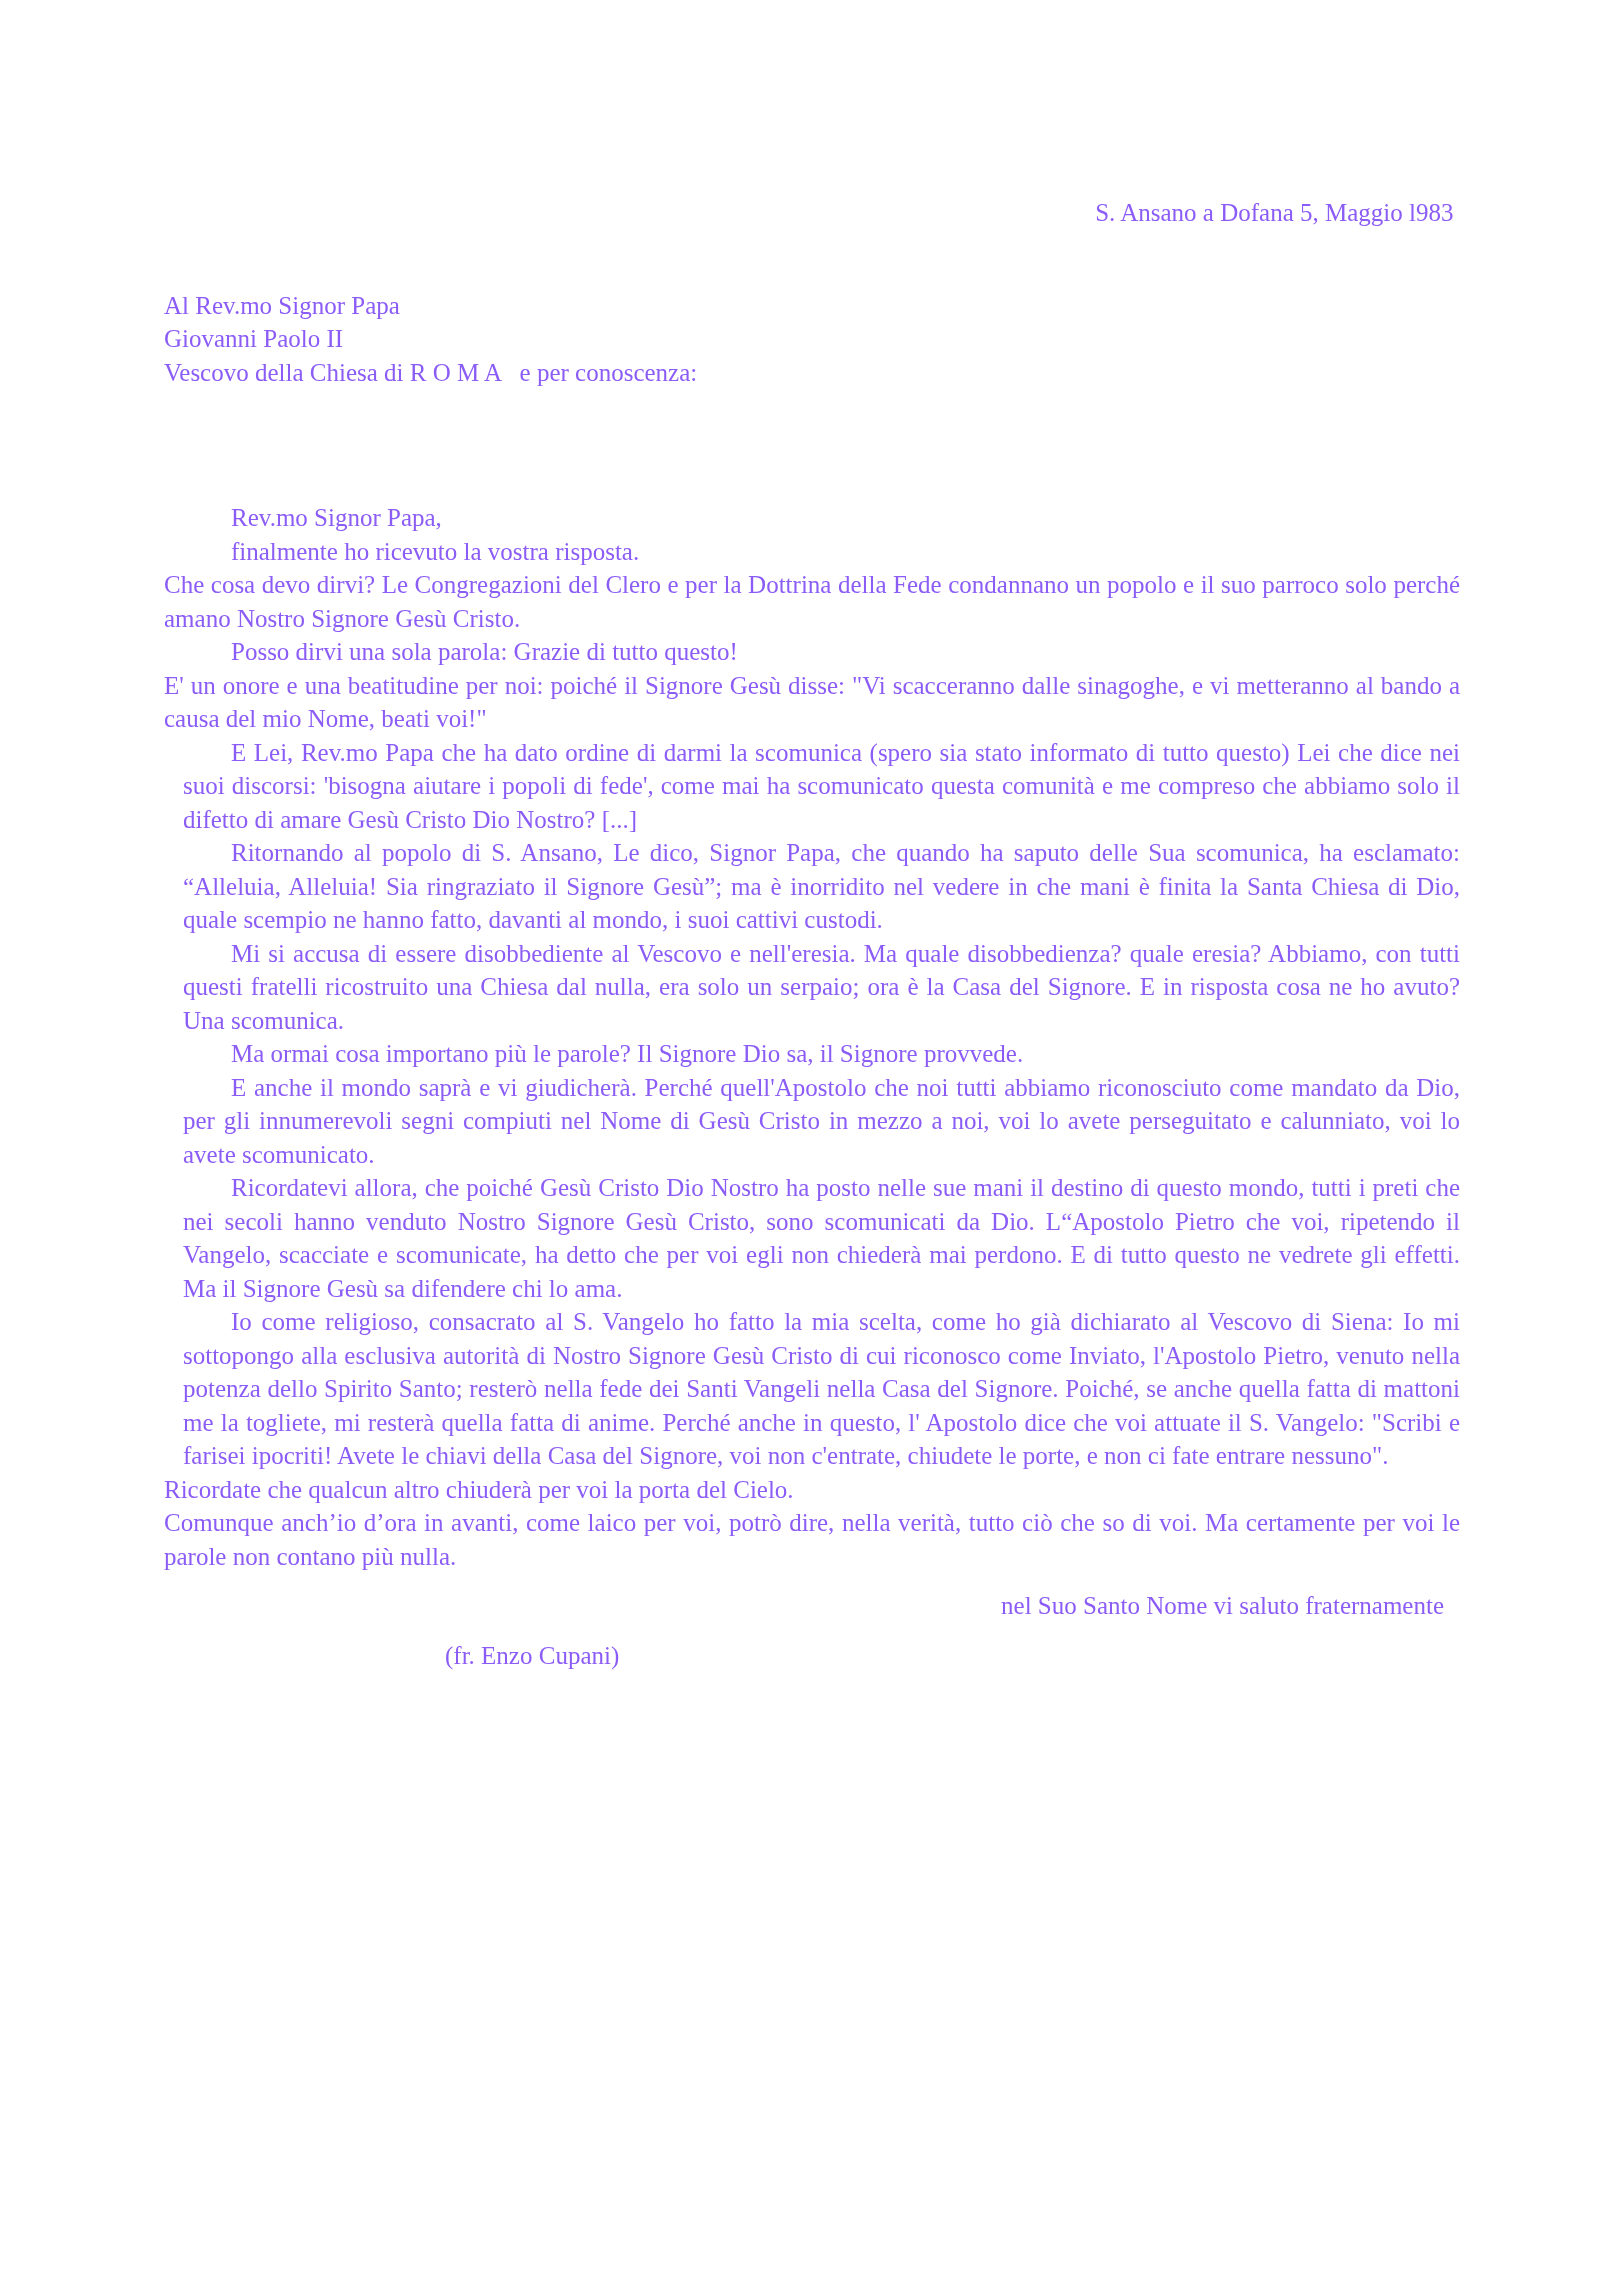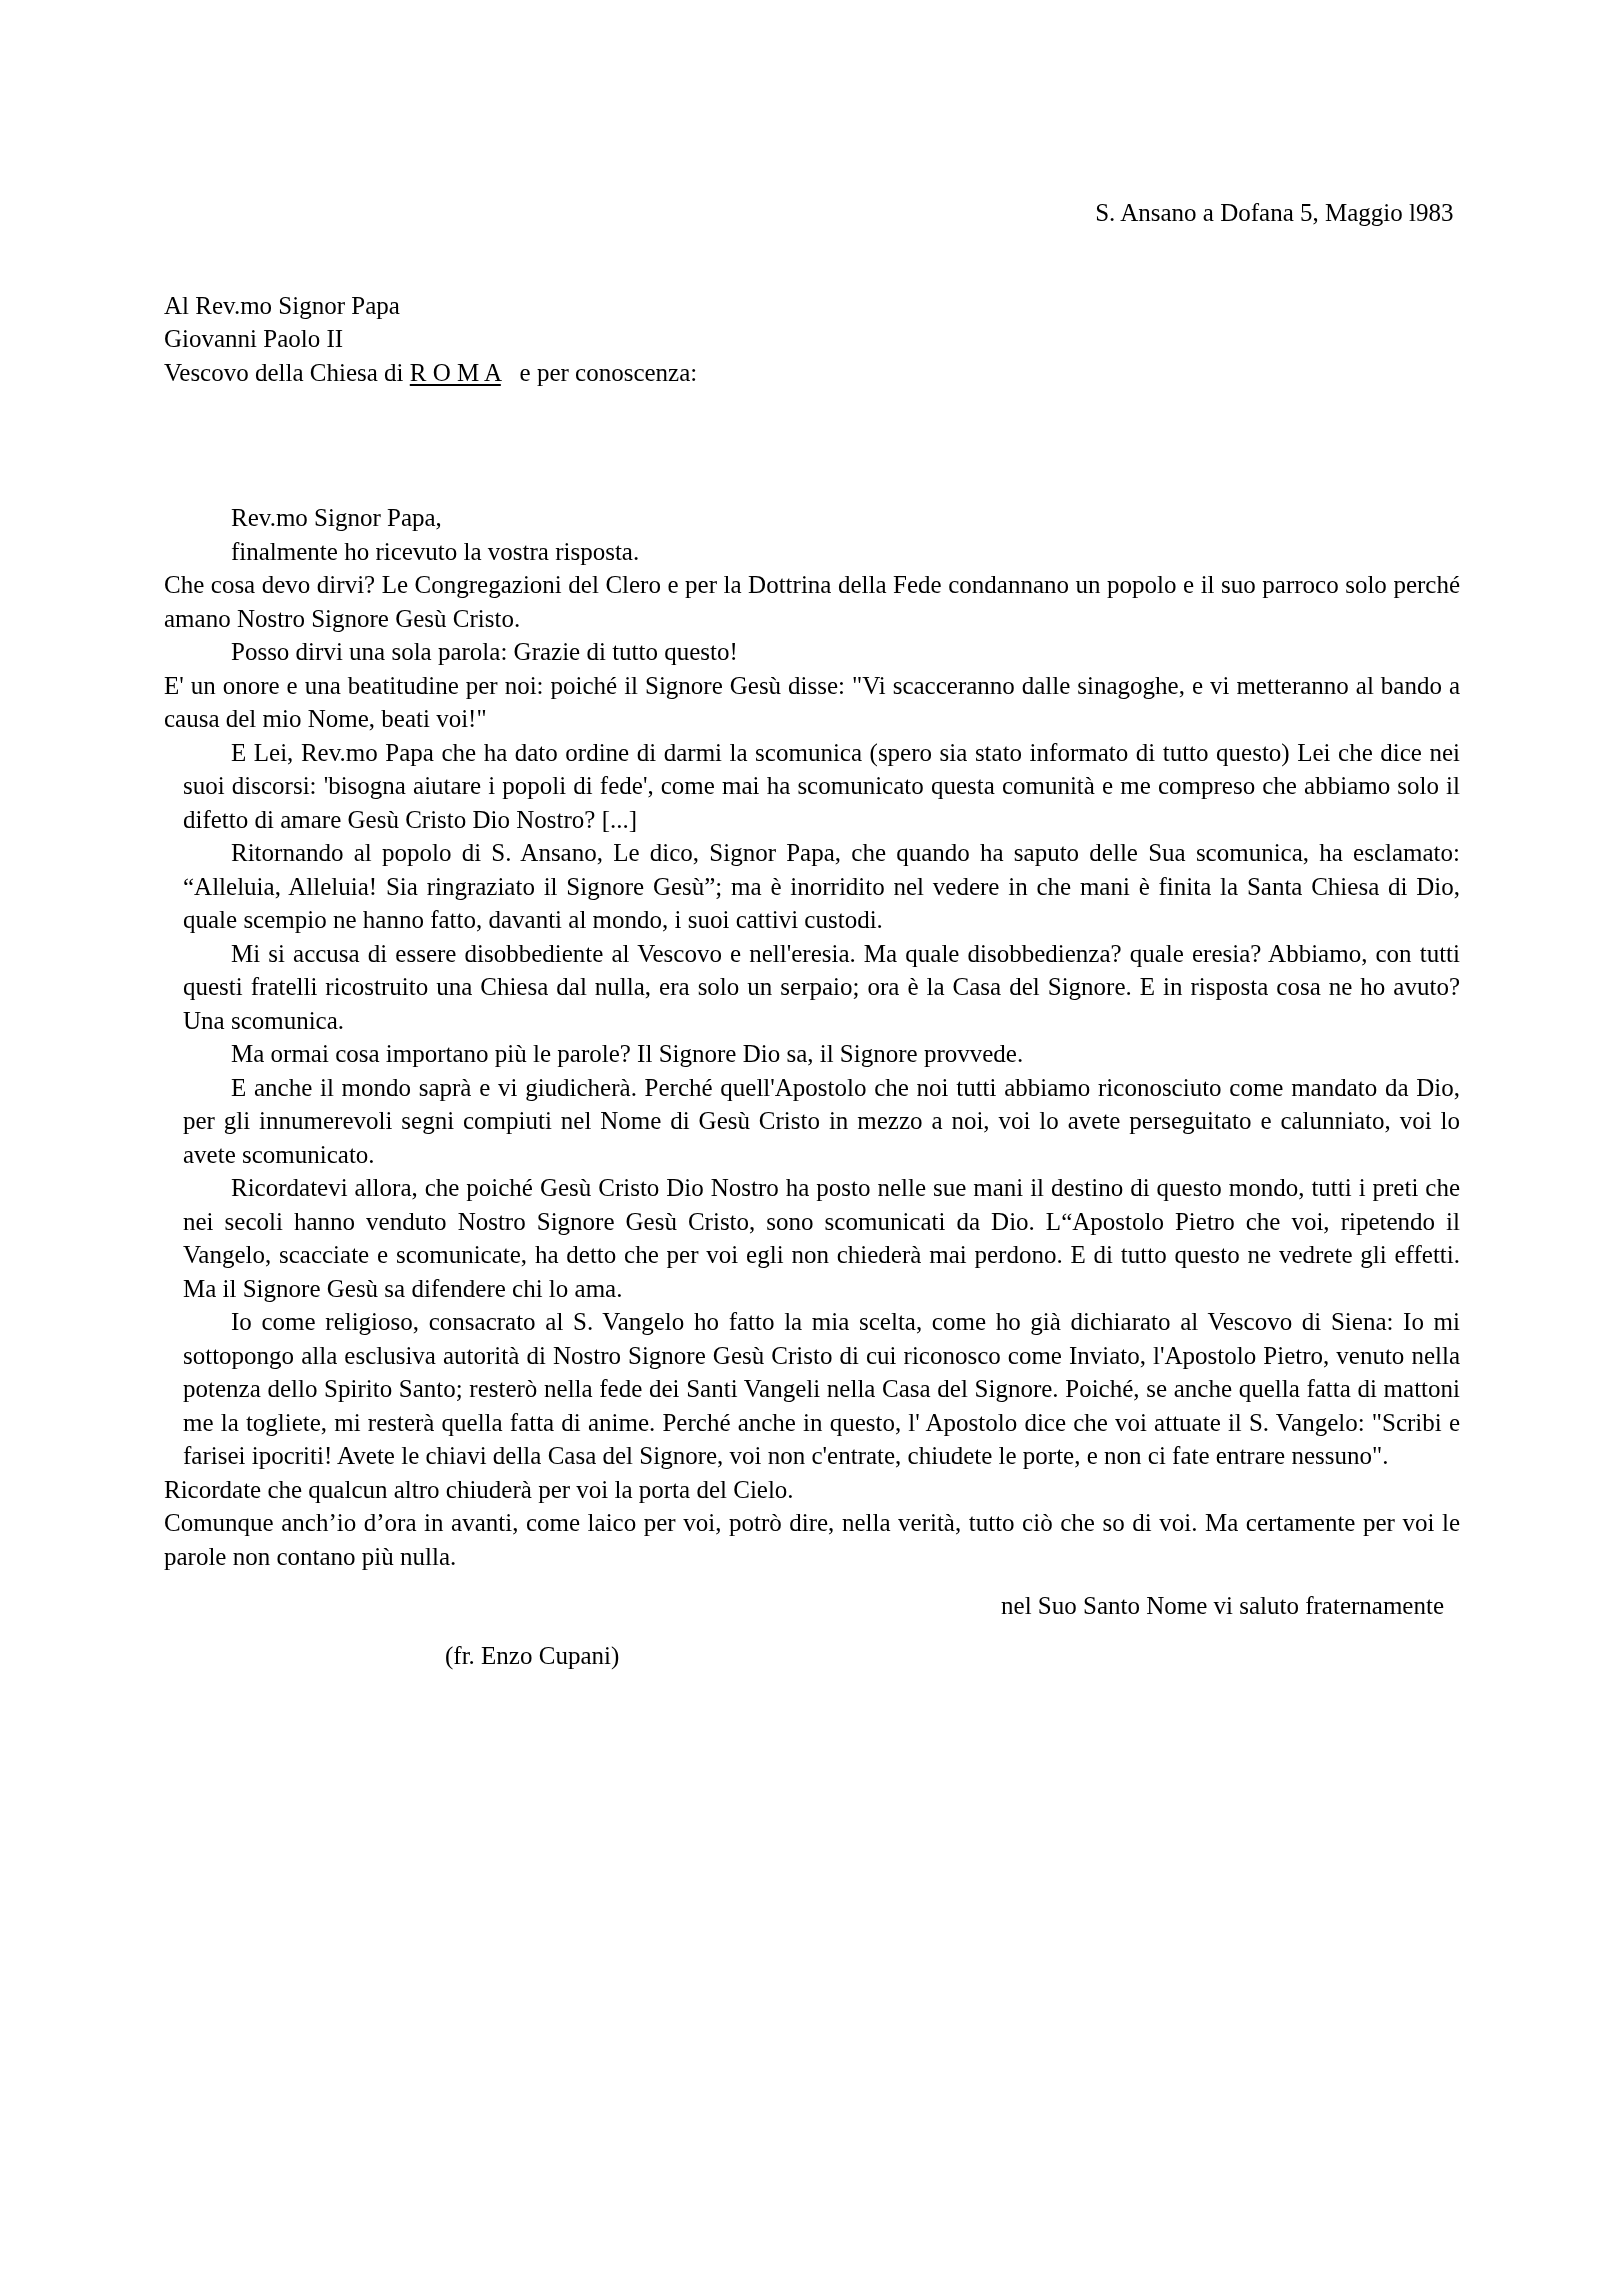--- a/index.html
+++ b/index.html
@@ -8,40 +8,39 @@
     background: #ffffff;
   }
   .page {
     width: 1580px;
     height: 2295px;
     background: #ffffff;
     position: relative;
     box-sizing: border-box;
     padding: 196px 120px 79px 164px;
     font-family: "Liberation Serif", "DejaVu Serif", serif;
-    color: #000000;
+    color: #8b5cf6;
     font-size: 25px;
     line-height: 1.34;
   }
   .dateline {
     text-align: right;
     margin: 0 0 59px 0;
     padding-right: 6.5px;
   }
   .block {
     margin: 0 0 0 0;
   }
   .line {
     margin: 0;
     white-space: pre-wrap;
   }
   .gap-md { height: 47px; }
   .gap-lg { height: 65px; }
   .underline {
-    text-decoration: underline;
     text-underline-offset: 2.6px;
   }
   .para {
     margin: 0;
     text-align: justify;
     text-justify: inter-word;
   }
   .para.indent {
     text-indent: 48px;
     margin-left: 19px;

